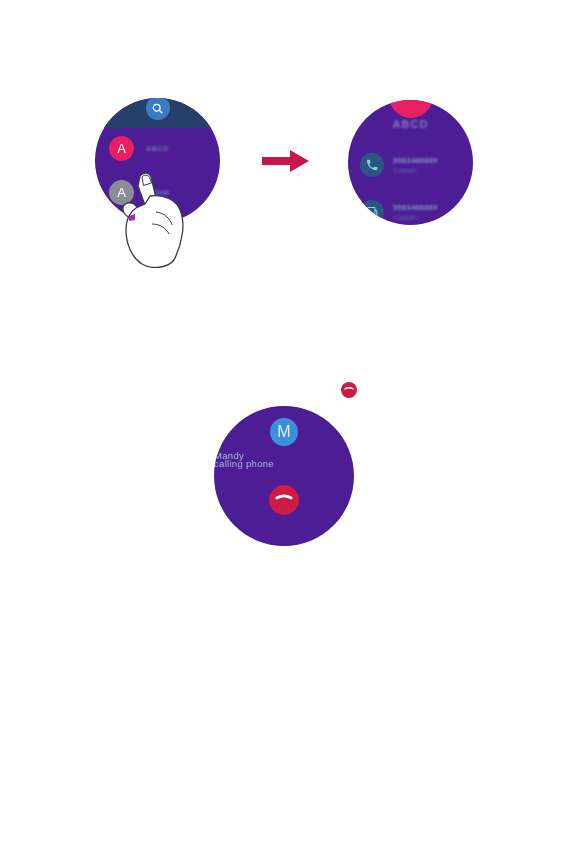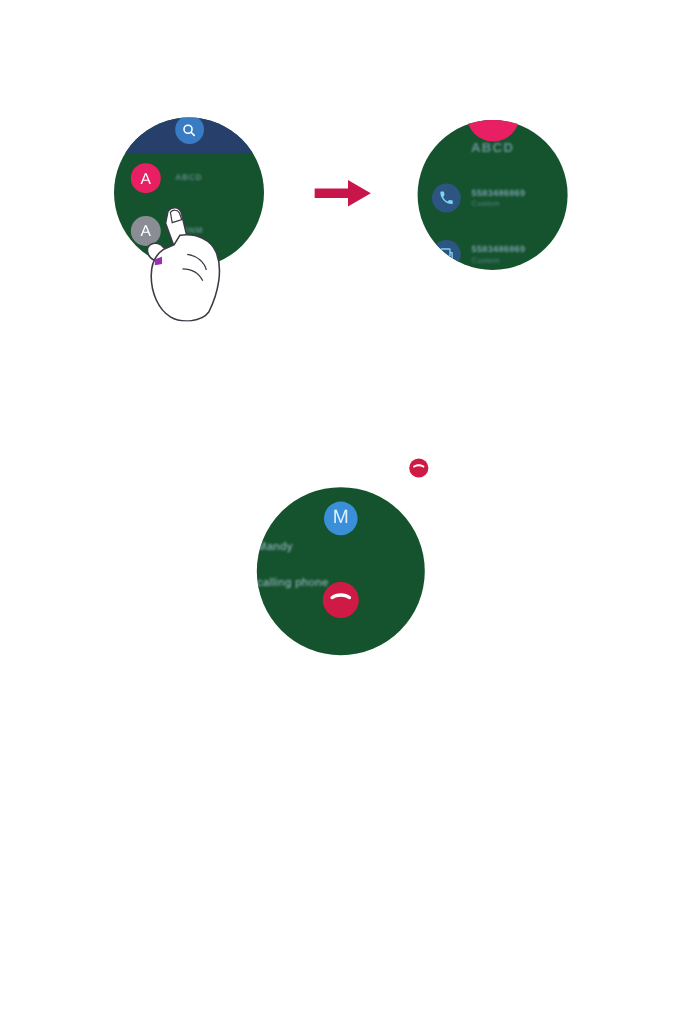--- a/index.html
+++ b/index.html
@@ -22,21 +22,21 @@
     left: 0; top: 0;
     width: 567px;
     height: 850px;
   }
 
   
   .watch {
     position: absolute;
     border-radius: 50%;
     overflow: hidden;
-    background: #14532d;
+    background: #4c1d95;
   }
   .watch-inner {
     position: absolute;
     left: 0; top: 0;
     width: 100%;
     height: 100%;
   }
 
   
   #watch-contacts {
@@ -230,21 +230,21 @@
     left: 0;
     width: 100%;
     text-align: left;
     color: #b5c9e2;
     font-size: 9.5px;
     letter-spacing: .3px;
     filter: blur(0.75px);
     opacity: .9;
   }
   #watch-call .caller-name { top: 44px; }
-  #watch-call .caller-status { top: 74px; }
+  #watch-call .caller-status { top: 52px; }
   #watch-call .end-call-button {
     position: absolute;
     left: 50%;
     top: 79px;
     transform: translateX(-50%);
     width: 30px;
     height: 30px;
     border-radius: 50%;
     background: #d01a46;
     display: flex;

